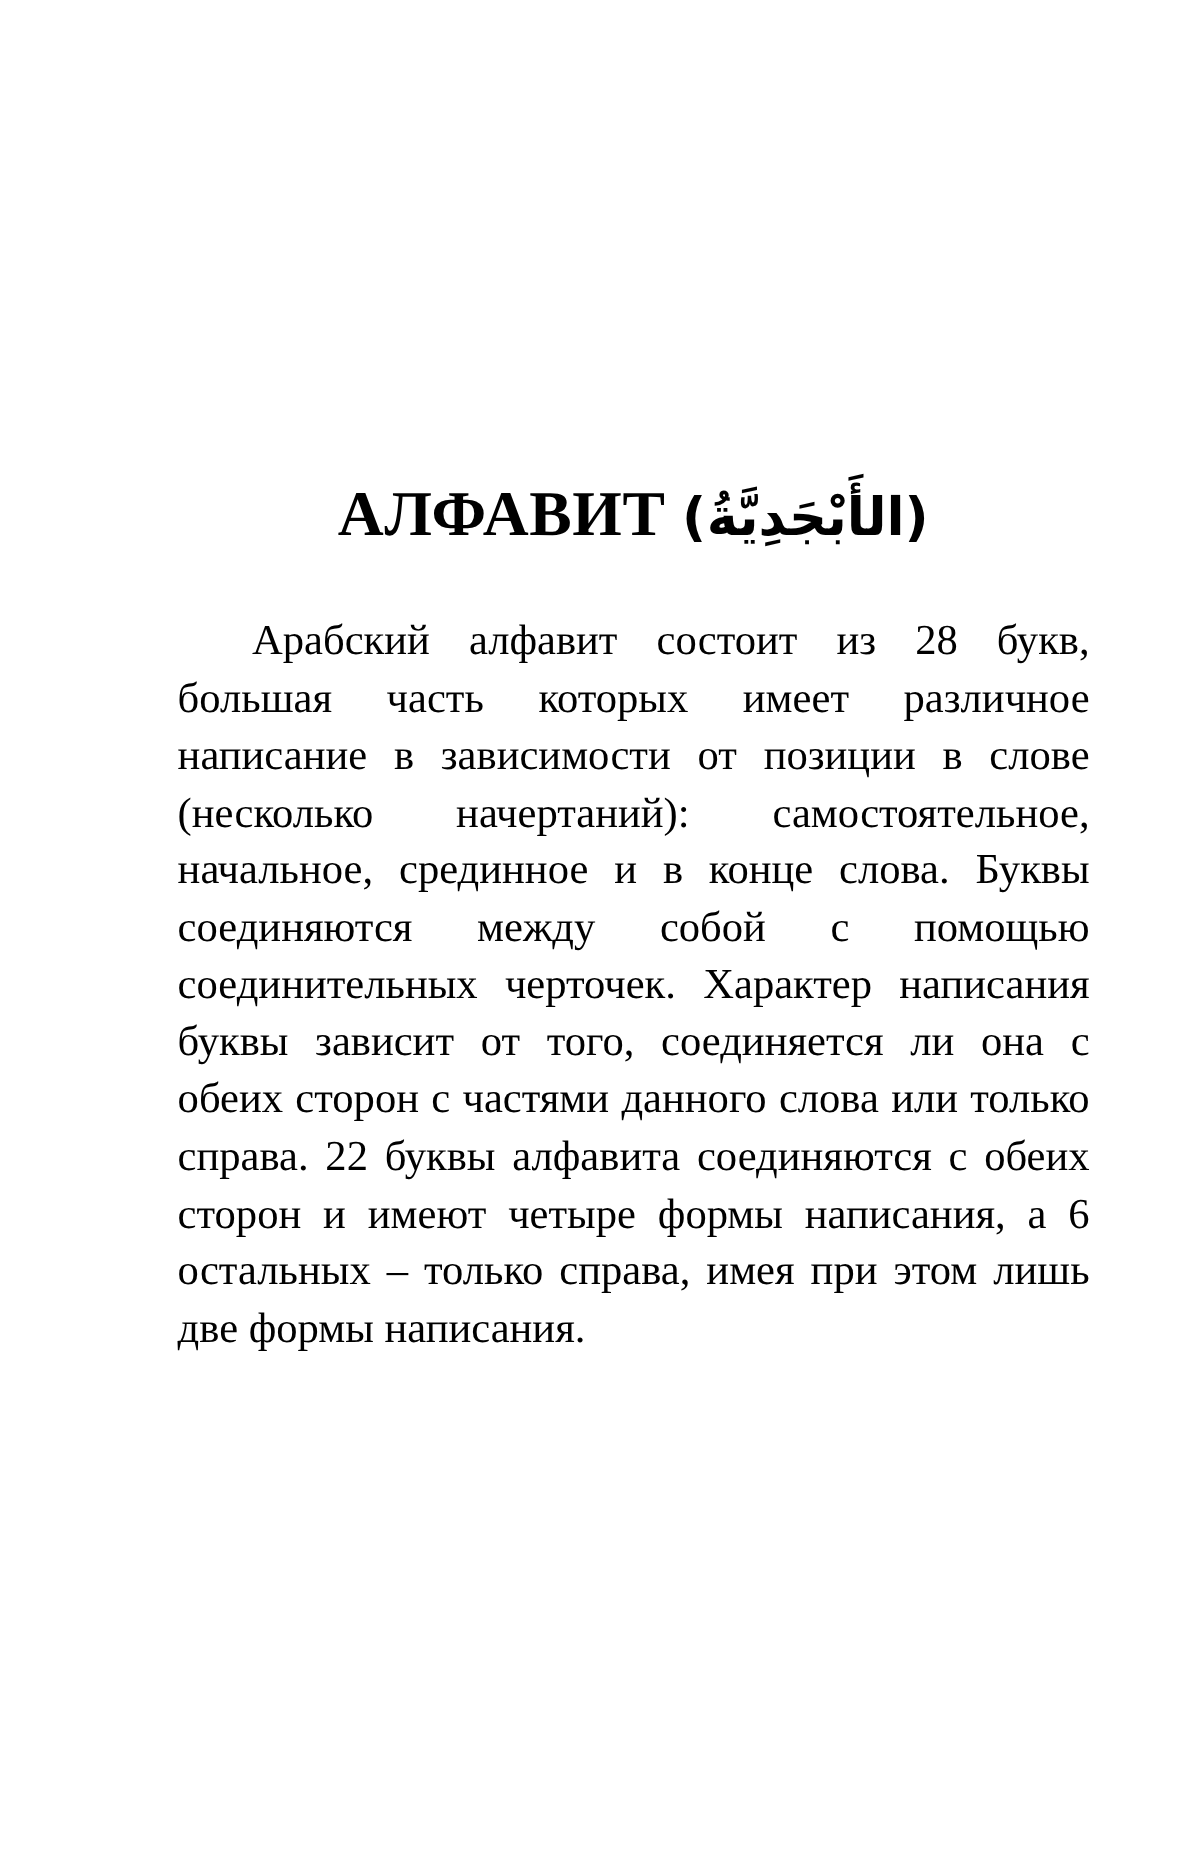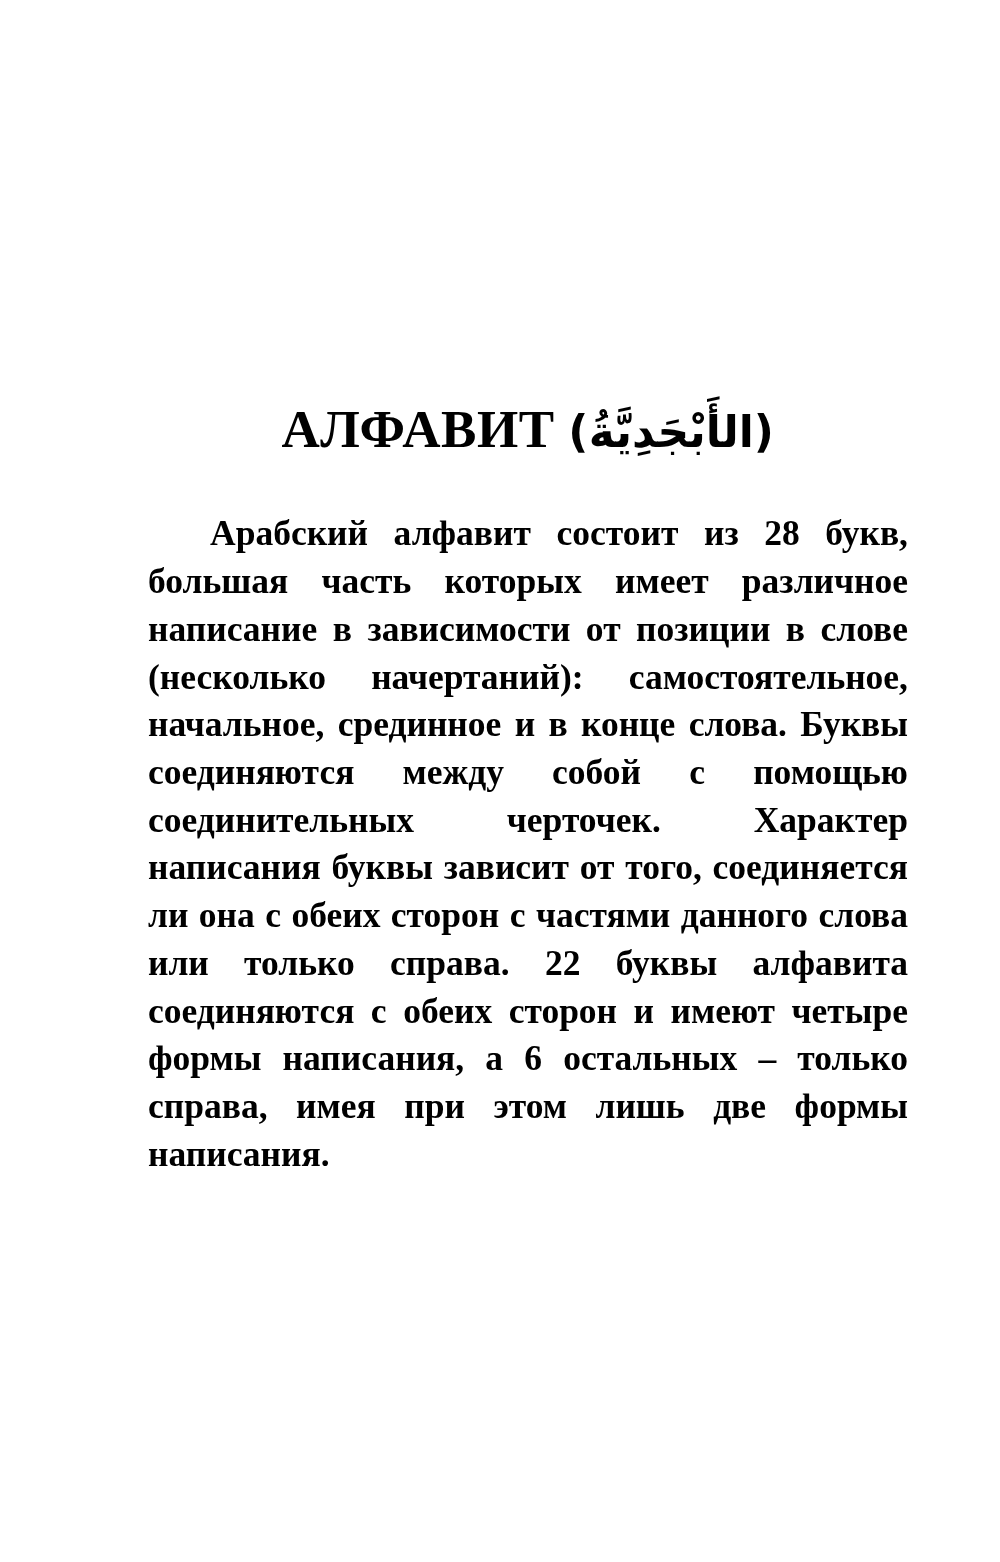--- a/index.html
+++ b/index.html
@@ -46,21 +46,20 @@
     direction: rtl;
     unicode-bidi: embed;
   }
   p.body-par {
     margin: 0;
     font-size: 35.5px;
     line-height: 1.345;
     text-align: justify;
     text-indent: 62px;
     hyphens: manual;
-    font-weight: bold;
   }
   p.body-par + p.body-par {
     margin-top: 0;
   }
 </style>
 </head>
 <body>
 
 <div class="page">
   <div class="content">

